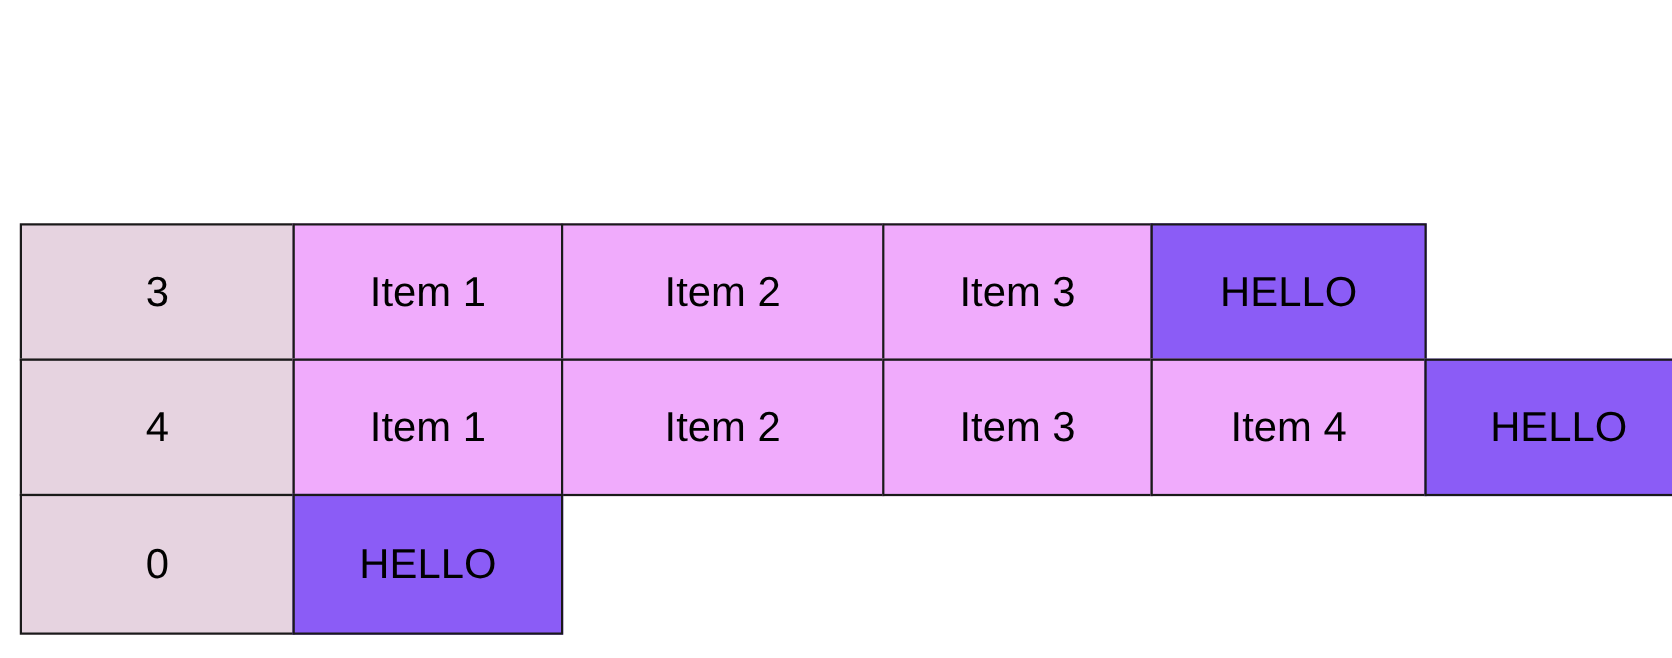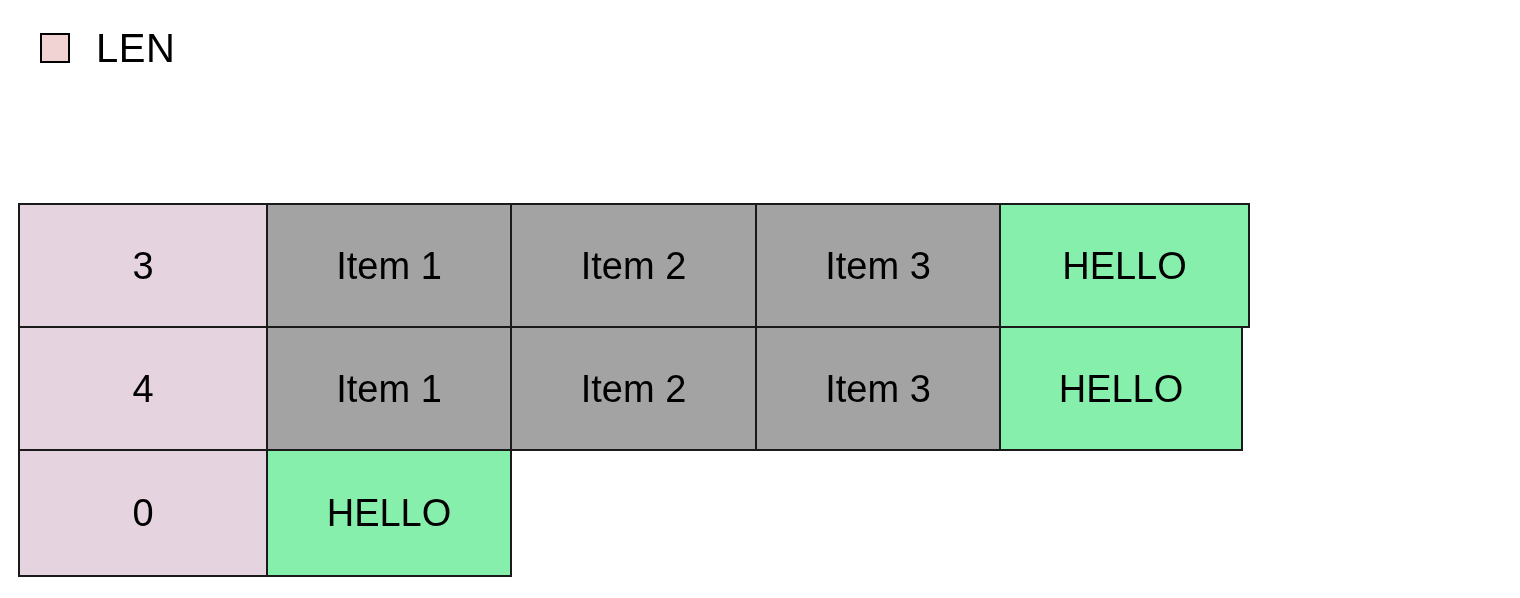--- a/index.html
+++ b/index.html
@@ -64,58 +64,55 @@
     line-height: 38px;
     margin-left: -2px;
     white-space: nowrap;
   }
   .cell:first-child { margin-left: 0; }
   .r1 { height: 125px; }
   .r2 { height: 125px; }
   .r3 { height: 128px; }
 
   .len { background: #e6d3e0; }
-  .lst { background: #a3a3a3; }
-  .fld { background: #86efac; text-align: right; }
+  .lst { background: #f0abfc; }
+  .fld { background: #8b5cf6; text-align: right; }
 
   .w250 { width: 250px; }
   .w246 { width: 246px; }
-  .w247 { width: 247px; }
+  .w247 { width: 294px; }
   .w251 { width: 251px; }
   .w244 { width: 244px; }
 </style>
 </head>
 <body>
 
 <div id="legend">
 
-  <div class="legend-row">
-    <span class="legend-swatch" style="background:#f2d3d3"></span>
-    <span class="legend-label">LEN</span>
-  </div>
 
 
 
 </div>
 
 <div id="table">
 
   <div class="row">
     <div class="cell r1 len w250">3</div>
     <div class="cell r1 lst w246">Item 1</div>
     <div class="cell r1 lst w247">Item 2</div>
     <div class="cell r1 lst w246">Item 3</div>
     <div class="cell r1 fld w251">HELLO</div>
   </div>
 
   <div class="row">
     <div class="cell r2 len w250">4</div>
     <div class="cell r2 lst w246">Item 1</div>
     <div class="cell r2 lst w247">Item 2</div>
     <div class="cell r2 lst w246">Item 3</div>
+    <div class="cell r2 lst w251">Item 4</div>
     <div class="cell r2 fld w244">HELLO</div>
   </div>
 
   <div class="row">
     <div class="cell r3 len w250">0</div>
     <div class="cell r3 fld w246">HELLO</div>
   </div>
 
 </div>
 

